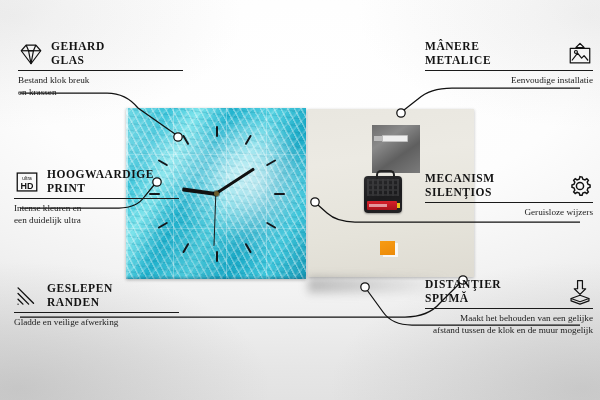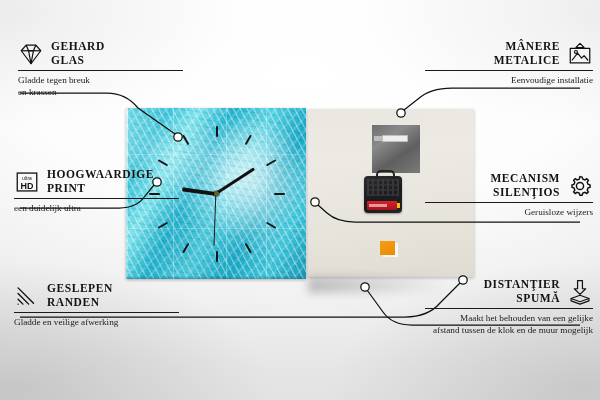--- a/index.html
+++ b/index.html
@@ -99,21 +99,21 @@
   }
 
   
   .callout{z-index:5;width:165px;}
   .callout .head{display:flex;align-items:center;gap:7px;}
   .callout.right .head{justify-content:flex-end;}
   .callout .title{
     font-size:11.5px;letter-spacing:.55px;color:#131313;line-height:13.5px;
     font-weight:700;text-transform:uppercase;font-family:"Liberation Serif",serif;
   }
-  .callout.right .title{text-align:right;}
+  .callout.right .title{}
   .callout .rule{height:1px;background:#1a1a1a;margin:3px 0 4px;}
   .callout .desc{font-size:9.2px;line-height:11.6px;color:#1b1b1b;}
   .callout.right .desc{text-align:right;}
   .ico{width:26px;height:26px;flex:0 0 26px;display:block;}
 
   
   #c-gehard{left:18px;top:40px;}
   #c-print{left:14px;top:168px;}
   #c-randen{left:14px;top:282px;}
   #c-manere{left:425px;top:40px;width:168px;}
@@ -209,39 +209,40 @@
           <path d="M13,12 L19,12"></path>
         </g>
       </svg>
       <div class="title">
         <div>GEHARD</div>
         <div>GLAS</div>
       </div>
     </div>
     <div class="rule"></div>
     <div class="desc">
-      <div>Gladde tegen breuk</div>
+      <div>Bestand klok breuk</div>
       <div>en krassen</div>
     </div>
   </div>
 
   <div class="callout left" id="c-print">
     <div class="head">
       <svg class="ico" viewBox="0 0 32 32">
         <rect x="4" y="5" width="24" height="22" fill="none" stroke="#111" stroke-width="1.6"></rect>
         <text x="16" y="14" text-anchor="middle" font-family="Liberation Sans, sans-serif" font-size="6" fill="#111">ultra</text>
         <text x="16" y="24" text-anchor="middle" font-family="Liberation Sans, sans-serif" font-size="11" font-weight="bold" fill="#111">HD</text>
       </svg>
       <div class="title">
         <div>HOOGWAARDIGE</div>
         <div>PRINT</div>
       </div>
     </div>
     <div class="rule"></div>
     <div class="desc">
+      <div>Intense kleuren en</div>
       <div>een duidelijk ultra</div>
     </div>
   </div>
 
   <div class="callout left" id="c-randen">
     <div class="head">
       <svg class="ico" viewBox="0 0 32 32">
         <g stroke="#111" stroke-width="1.7" stroke-linecap="round">
           <path d="M5,6 L24,25"></path>
             <path d="M5,13 L18,26"></path>

